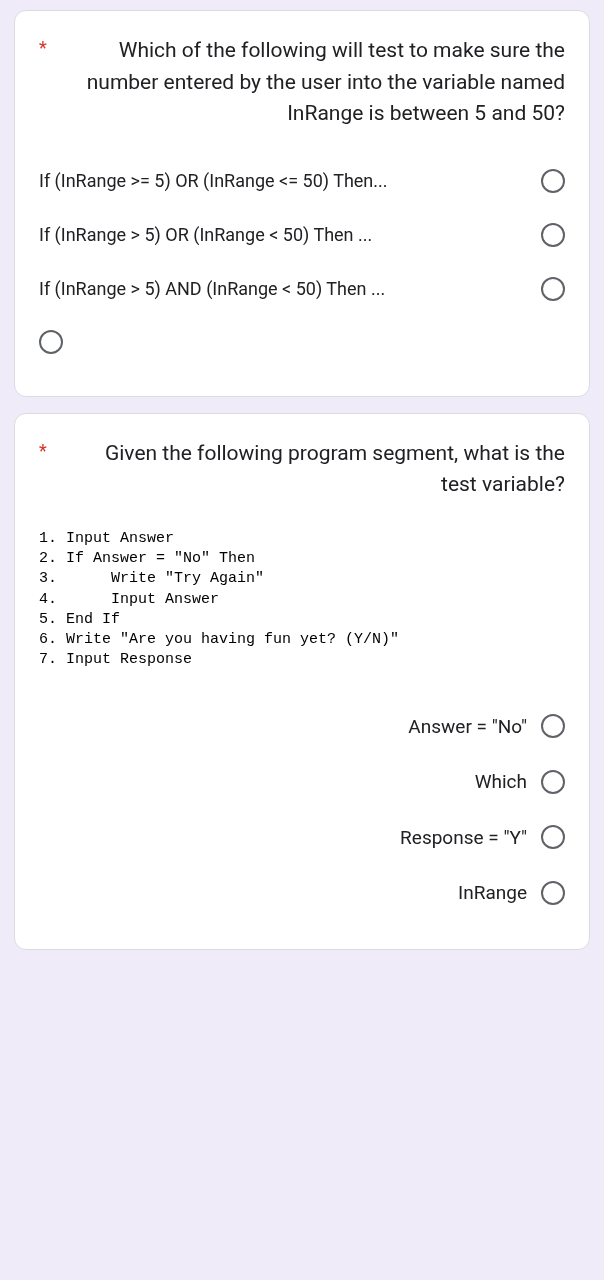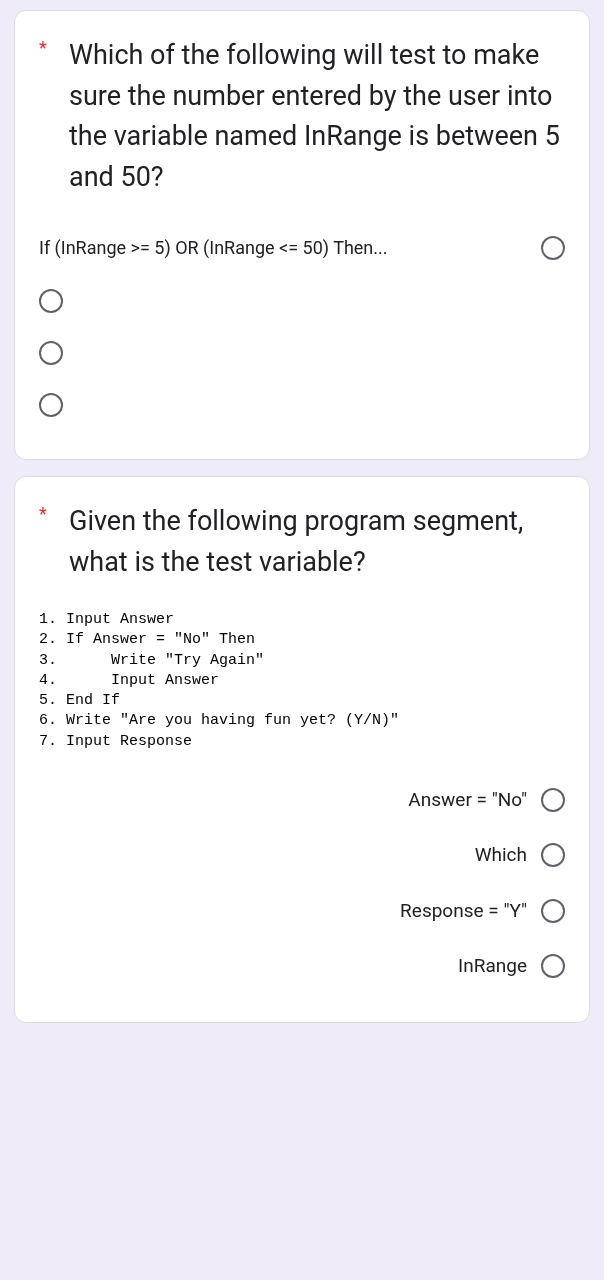--- a/index.html
+++ b/index.html
@@ -24,23 +24,24 @@
     }
     .required-asterisk {
       color: #d93025;
       font-size: 18px;
       margin-right: 6px;
       line-height: 1.4;
       flex-shrink: 0;
       width: 24px;
     }
     .question-text {
-      font-size: 27px;
+      font-size: 21px;
       color: #202124;
       line-height: 1.5;
+      text-align: right;
       flex: 1;
       direction: ltr;
     }
     .options { margin-top: 10px; }
     .option-row {
       display: flex;
       align-items: center;
       justify-content: space-between;
       padding: 14px 0;
       gap: 23px;
@@ -62,21 +63,21 @@
       cursor: pointer;
       background: #fff;
     }
     .code-block {
       font-family: 'Courier New', monospace;
       font-size: 15px;
       color: #000;
       white-space: pre;
       line-height: 1.35;
       margin-top: 28px;
-      margin-bottom: 20px;
+      margin-bottom: 28px;
     }
     .options-right .option-row {
       justify-content: flex-end;
       gap: 14px;
     }
     .options-right .option-label {
       flex: 0 1 auto;
       font-size: 19px;
     }
   </style>
@@ -87,23 +88,25 @@
   <div class="question-header">
     <span class="required-asterisk">*</span>
     <div class="question-text">Which of the following will test to make sure the number entered by the user into the variable named InRange is between 5 and 50?</div>
   </div>
   <div class="options">
     <div class="option-row">
       <span class="option-label option-label-left">If (InRange &gt;= 5) OR (InRange &lt;= 50) Then...</span>
       <span class="radio"></span>
     </div>
     <div class="option-row">
+      <span class="option-label option-label-left">If (InRange &gt; 5) OR (InRange &lt; 50) Then ...</span>
       <span class="radio"></span>
     </div>
     <div class="option-row">
+      <span class="option-label option-label-left">If (InRange &gt; 5) AND (InRange &lt; 50) Then ...</span>
       <span class="radio"></span>
     </div>
     <div class="option-row">
       <span class="radio"></span>
     </div>
   </div>
 </div>
 
 <div class="card">
   <div class="question-header">

